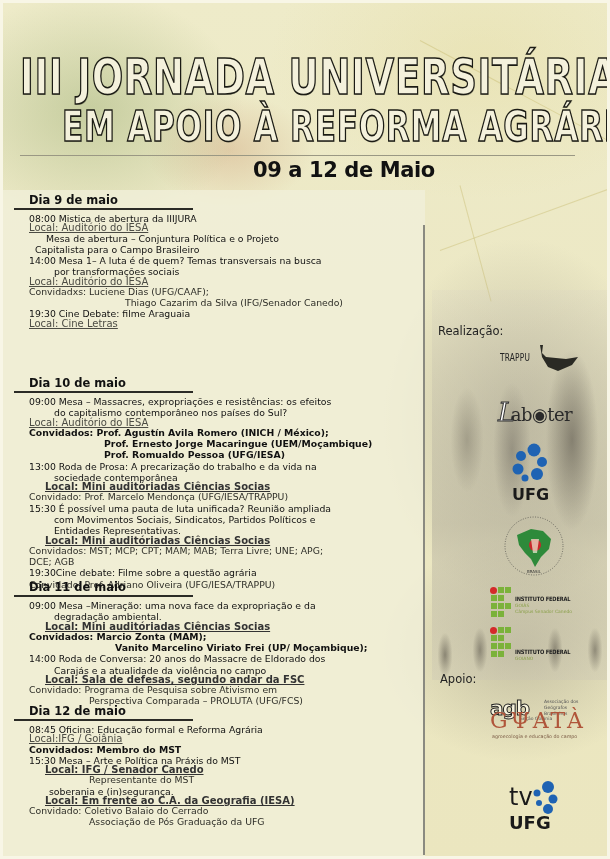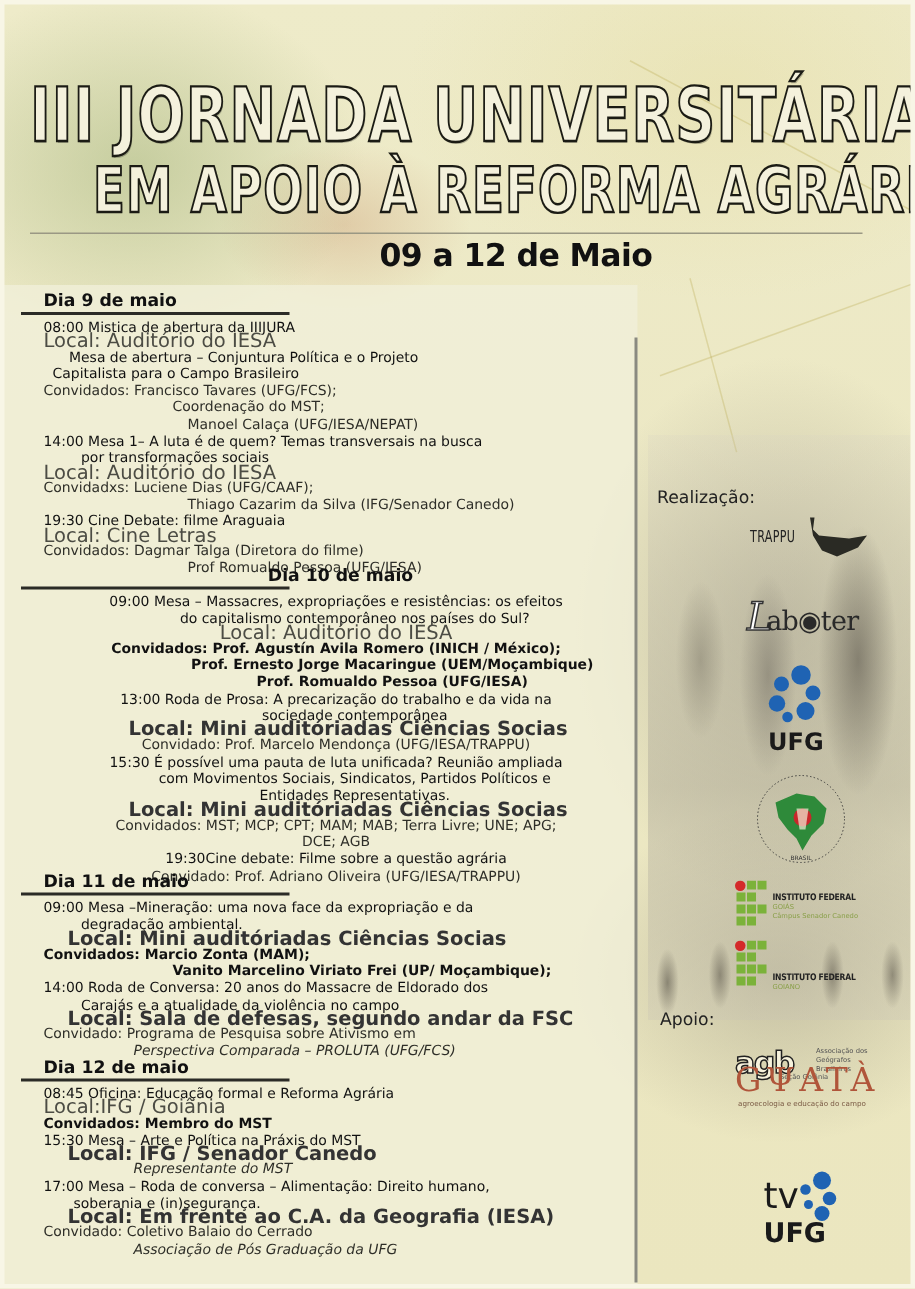--- a/index.html
+++ b/index.html
@@ -47,25 +47,25 @@
   }
   .side-rule { position: absolute; left: 423px; top: 225px; width: 2px; height: 630px; background: #8a8a80; }
   .day { position: absolute; left: 0; width: 425px; }
   .day-title { margin-left: 29px; font-size: 11.5px; font-weight: bold; line-height: 14px; color: #111; }
   .day-rule { margin-left: 14px; width: 179px; height: 2px; background: #2b2b26; margin-top: 1px; margin-bottom: 3px; }
   .events { margin-left: 29px; width: 390px; }
   .ev { font-size: 9.3px; line-height: 11.3px; }
   .ev .t { font-weight: normal; color: #111; }
   .ev .t .cont { display: block; padding-left: 25px; }
   .ev .t.ind { padding-left: 17px; }
-  .loc { font-size: 13px; line-height: 8.2px; color: #4c4c44; }
+  .loc { font-size: 10px; line-height: 8.2px; color: #4c4c44; text-decoration: underline; }
   .loc.b { font-weight: bold; color: #333; padding-left: 16px; }
   .guests { font-size: 9.3px; line-height: 11.3px; color: #2e2e28; }
   .guests.b { font-weight: bold; color: #111; }
-  .guests .ind1 { display: block; padding-left: 60px; font-style: italic; }
+  .guests .ind1 { display: block; padding-left: 60px; }
   .guests .ind2 { display: block; padding-left: 75px; }
   .guests .ind3 { display: block; padding-left: 86px; }
   .guests .ind4 { display: block; padding-left: 96px; }
 
   
   .right-photo {
     position: absolute; left: 432px; top: 290px; width: 175px; height: 390px;
     background:
       radial-gradient(ellipse 35px 120px at 140px 150px, rgba(90,85,75,0.6), transparent 75%),
       radial-gradient(ellipse 25px 90px at 80px 160px, rgba(110,105,95,0.5), transparent 75%),
@@ -135,46 +135,37 @@
   <div class="day-title">Dia 9 de maio</div>
   <div class="day-rule"></div>
   <div class="events">
     <div class="ev">
       <div class="t">08:00 Mistica de abertura da IIIJURA</div>
       <div class="loc">Local: Auditório do IESA</div>
     </div>
     <div class="ev">
       <div class="t ind"><span>Mesa de abertura – Conjuntura Política e o Projeto</span></div>
       <div class="t" style="padding-left:6px"><span>Capitalista para o Campo Brasileiro</span></div>
-      <div class="guests">
-        <span>Convidados: Francisco Tavares (UFG/FCS);</span>
-        <span class="ind3">Coordenação do MST;</span>
-        <span class="ind4">Manoel Calaça (UFG/IESA/NEPAT)</span>
-      </div>
     </div>
     <div class="ev">
       <div class="t"><span>14:00 Mesa 1– A luta é de quem? Temas transversais na busca</span><span class="cont">por transformações sociais</span></div>
       <div class="loc">Local: Auditório do IESA</div>
       <div class="guests">
         <span>Convidadxs: Luciene Dias (UFG/CAAF);</span>
         <span class="ind4">Thiago Cazarim da Silva (IFG/Senador Canedo)</span>
       </div>
     </div>
     <div class="ev">
       <div class="t">19:30 Cine Debate: filme Araguaia</div>
       <div class="loc">Local: Cine Letras</div>
-      <div class="guests">
-        <span>Convidados: Dagmar Talga (Diretora do filme)</span>
-        <span class="ind4">Prof Romualdo Pessoa (UFG/IESA)</span>
-      </div>
     </div>
   </div>
 </div>
 
-<div class="day" style="top:376px;text-align:center;">
+<div class="day" style="top:376px;">
   <div class="day-title">Dia 10 de maio</div>
   <div class="day-rule"></div>
   <div class="events">
     <div class="ev">
       <div class="t"><span>09:00 Mesa – Massacres, expropriações e resistências: os efeitos</span><span class="cont">do capitalismo contemporâneo nos países do Sul?</span></div>
       <div class="loc">Local: Auditório do IESA</div>
       <div class="guests b">
         <span>Convidados: Prof. Agustín Avila Romero (INICH / México);</span>
         <span class="ind2">Prof. Ernesto Jorge Macaringue (UEM/Moçambique)</span>
         <span class="ind2">Prof. Romualdo Pessoa (UFG/IESA)</span>
@@ -239,21 +230,21 @@
       </div>
     </div>
     <div class="ev">
       <div class="t">15:30 Mesa – Arte e Política na Práxis do MST</div>
       <div class="loc b">Local: IFG / Senador Canedo</div>
       <div class="guests">
         <span class="ind1">Representante do MST</span>
       </div>
     </div>
     <div class="ev">
-      <div class="t"><span>17:00 Mesa – Roda de conversa – Alimentação: Direito humano,</span><span class="cont" style="padding-left:20px">soberania e (in)segurança.</span></div>
+      <div class="t"><span class="cont" style="padding-left:20px">soberania e (in)segurança.</span></div>
       <div class="loc b">Local: Em frente ao C.A. da Geografia (IESA)</div>
       <div class="guests">
         <span>Convidado: Coletivo Balaio do Cerrado</span>
         <span class="ind1">Associação de Pós Graduação da UFG</span>
       </div>
     </div>
   </div>
 </div>
 
 <div class="right-photo"></div>

